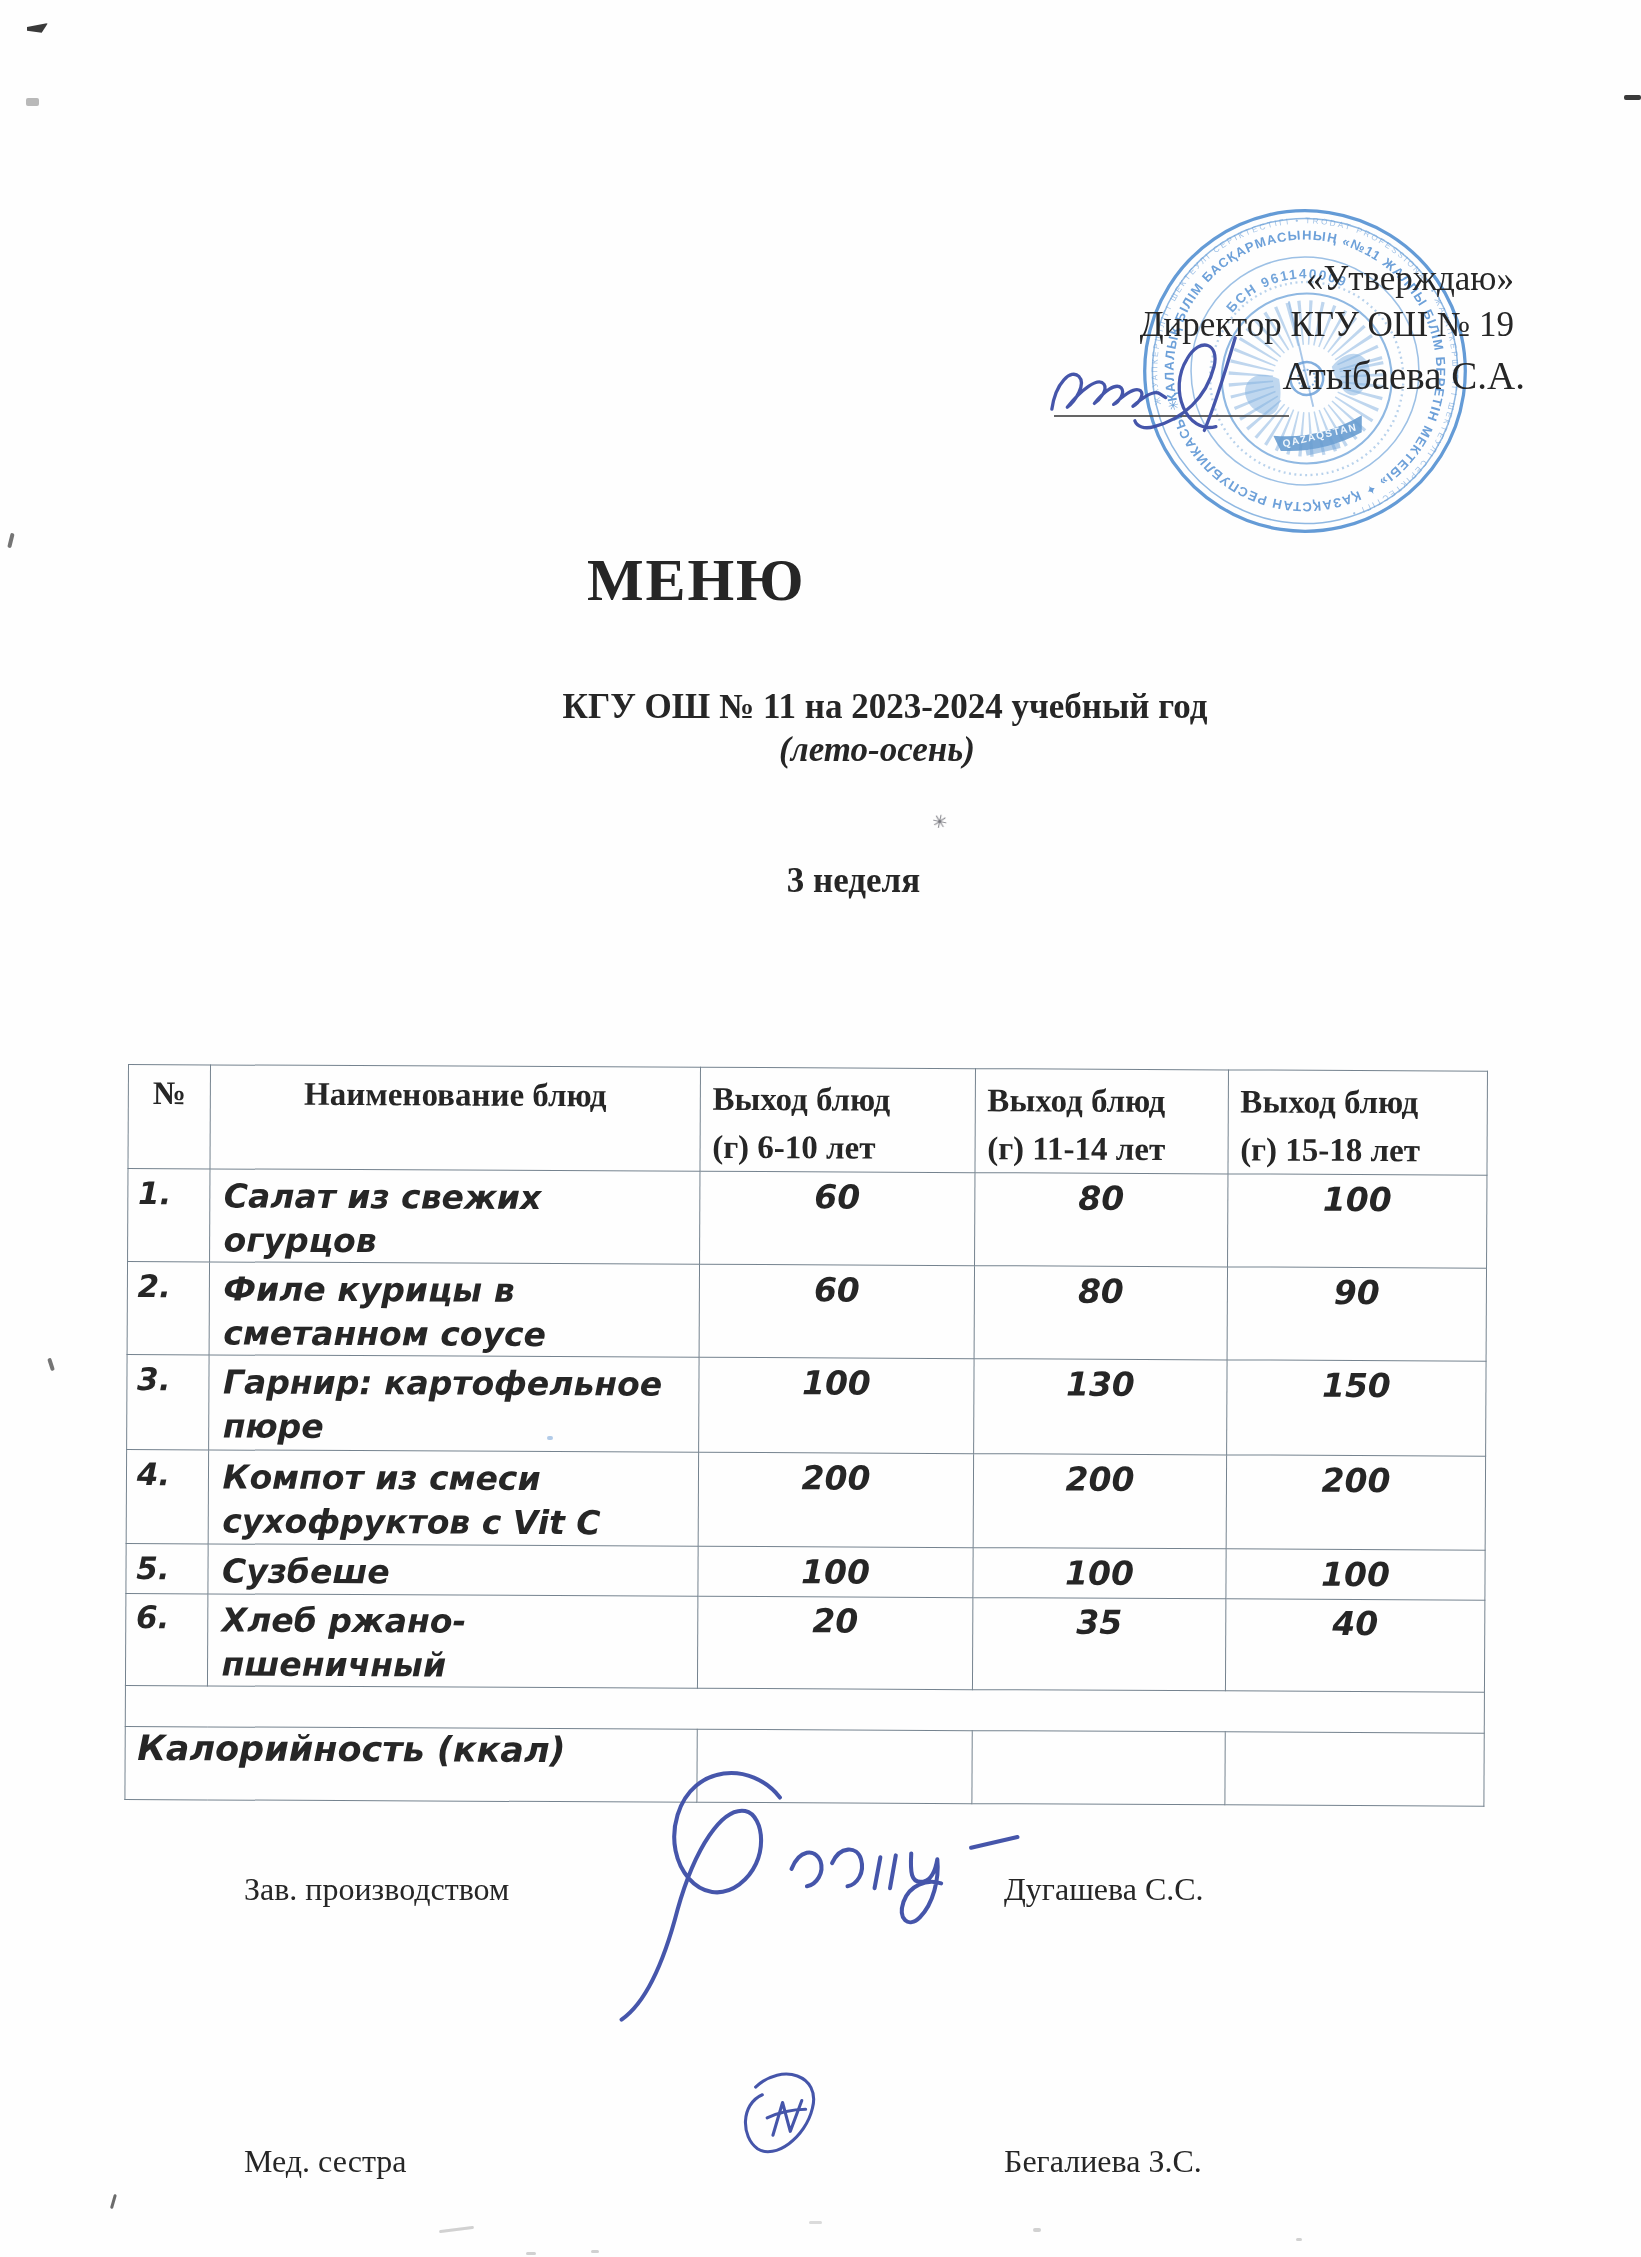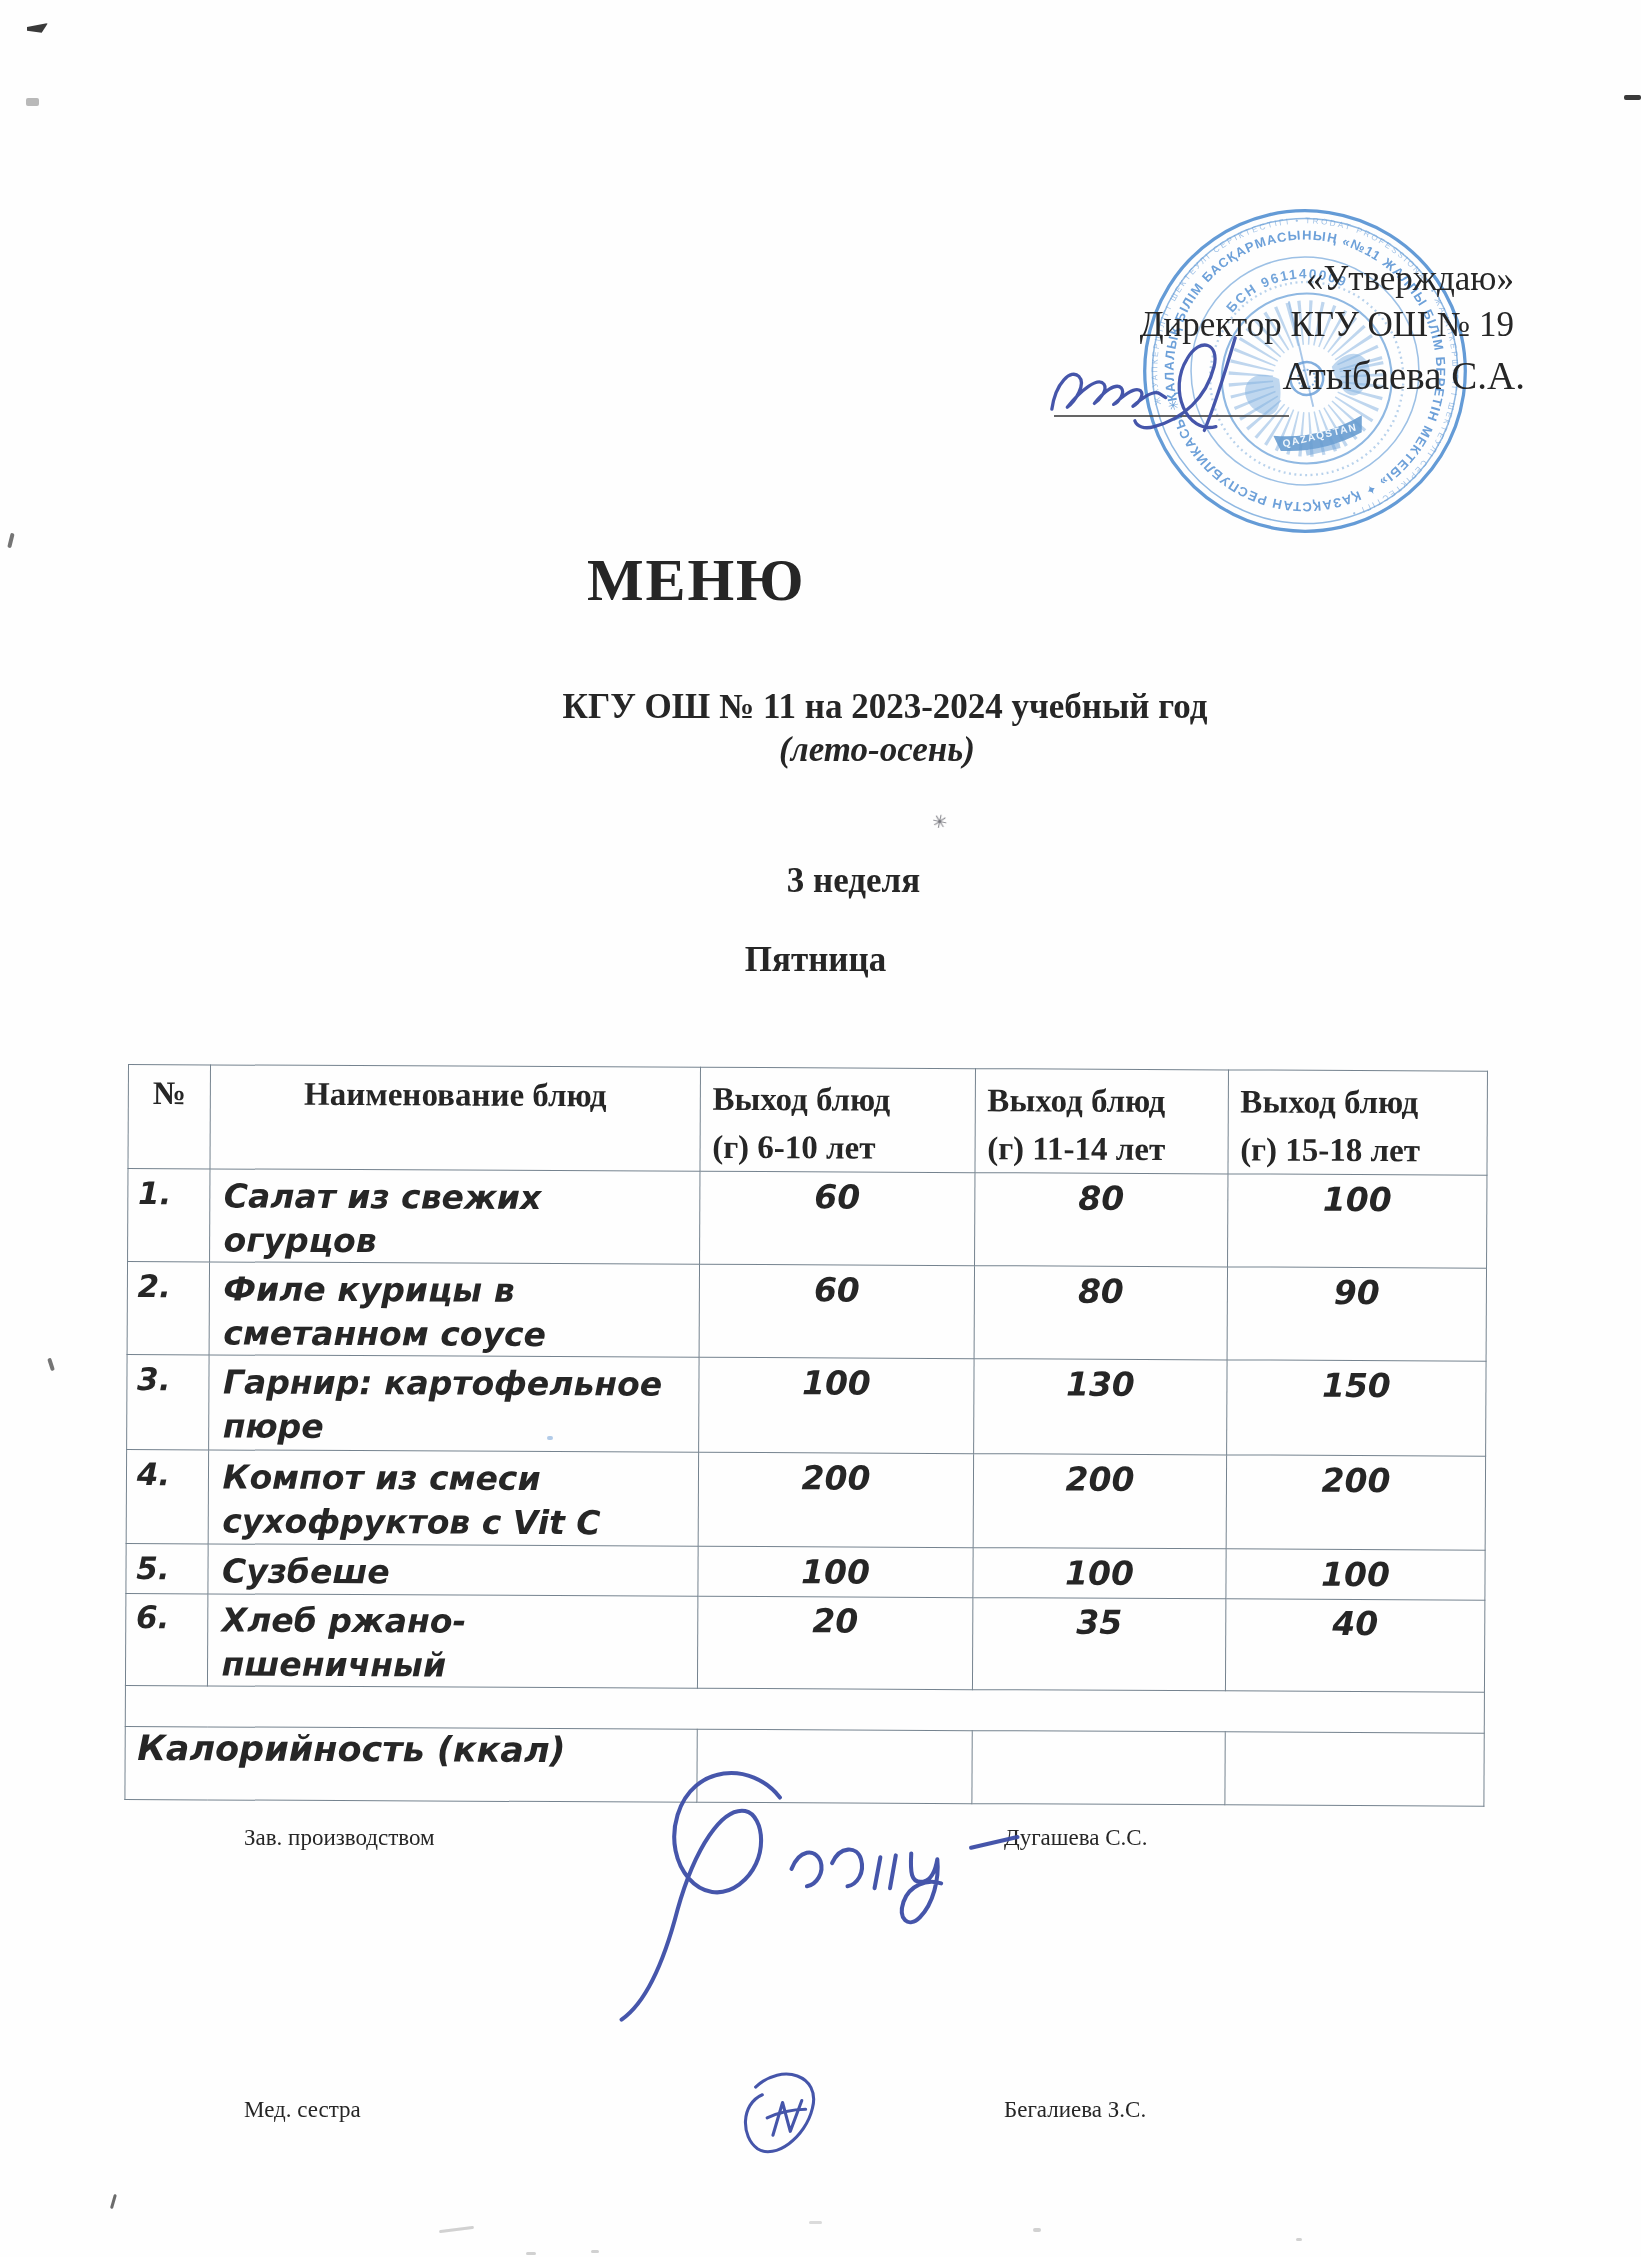--- a/index.html
+++ b/index.html
@@ -31,21 +31,21 @@
   }
   table.menu{border:1.9px solid #67757f;}
   td.hc{font-weight:700;font-size:33px;text-align:center;padding-top:9.7px;}
   td.ha{font-weight:700;font-size:33px;text-align:left;padding:7.7px 0 0 11.6px;line-height:1.45;}
   .sans-bi{font-family:"DejaVu Sans","Liberation Sans",sans-serif;font-weight:700;font-style:italic;}
   td.num{font-size:31px;padding:5.8px 0 0 9.7px;}
   td.dish{font-size:33px;line-height:1.32;padding:4.8px 7.7px 0 13.5px;}
   td.val{font-size:33px;text-align:center;padding-top:4.8px;}
   td.cal{font-size:35px;padding-left:11.6px;vertical-align:middle;}
   
-  .role-line{font-size:23px;white-space:nowrap;}
+  .role-line{font-size:32px;white-space:nowrap;margin-top:46px;}
   .ink{stroke:#3c4da6;fill:none;stroke-linecap:round;stroke-linejoin:round;opacity:.95;}
   
   .artifact{position:absolute;background:#3a3a3a;border-radius:1.9px;}
   .pencil{position:absolute;background:#b8b8b8;opacity:.65;border-radius:1.9px;}
   .smudge{position:absolute;font-size:18.3px;color:#5e5e66;opacity:.85;filter:blur(0.4px);transform:rotate(12deg);}
 </style>
 </head>
 <body>
 
 <div class="page">
@@ -113,21 +113,20 @@
       <path d="M6,80 C10,52 26,38 34,46 C42,54 30,72 22,78 C36,60 54,46 60,54 C64,60 56,70 50,74 C60,62 72,52 78,58 C82,63 76,72 70,75 C80,66 92,56 98,61 C102,65 96,74 90,77 C100,68 112,60 118,64 L124,68"></path>
       <path d="M176,98 C146,106 126,60 146,28 C160,4 180,12 174,36 C166,68 142,90 112,98 C102,101 94,98 92,92"></path>
       <path d="M196,6 C186,40 176,74 164,102"></path>
     </g>
   </svg>
 
   <div class="abs doc-title" style="left:587px;top:546px;width:579px;">МЕНЮ</div>
   <div class="abs subtitle" style="left:402px;top:687px;width:966px;">КГУ ОШ № 11 на 2023-2024 учебный год</div>
   <div class="abs subtitle italic" style="left:394px;top:730px;width:966px;">(лето-осень)</div>
   <div class="abs week" style="left:564px;top:861px;width:579px;">3  неделя</div>
-  <div class="abs week" style="left:526px;top:940px;width:579px;">Пятница</div>
 
   <table class="menu abs" style="left:128px;top:1064px;width:1358px;">
     <colgroup>
       <col style="width:82px">
         <col style="width:490px">
         <col style="width:275px">
         <col style="width:253px">
         <col style="width:259px">
     </colgroup>
     <tbody>

